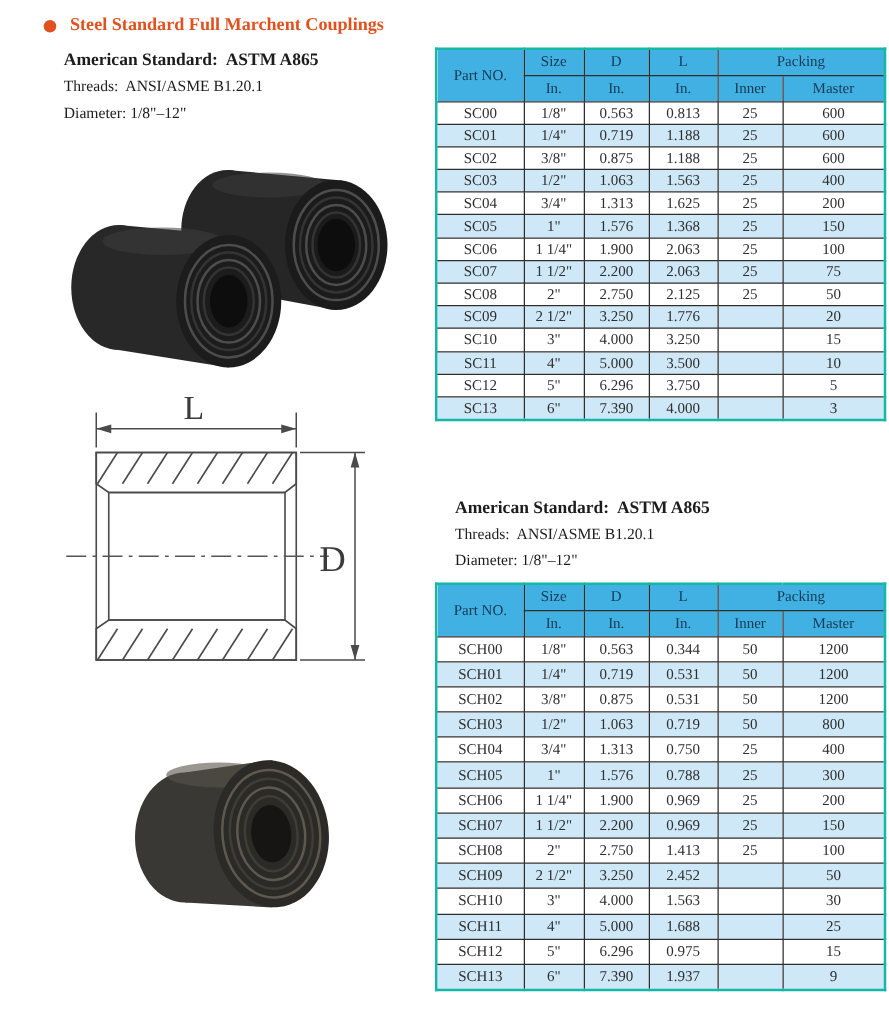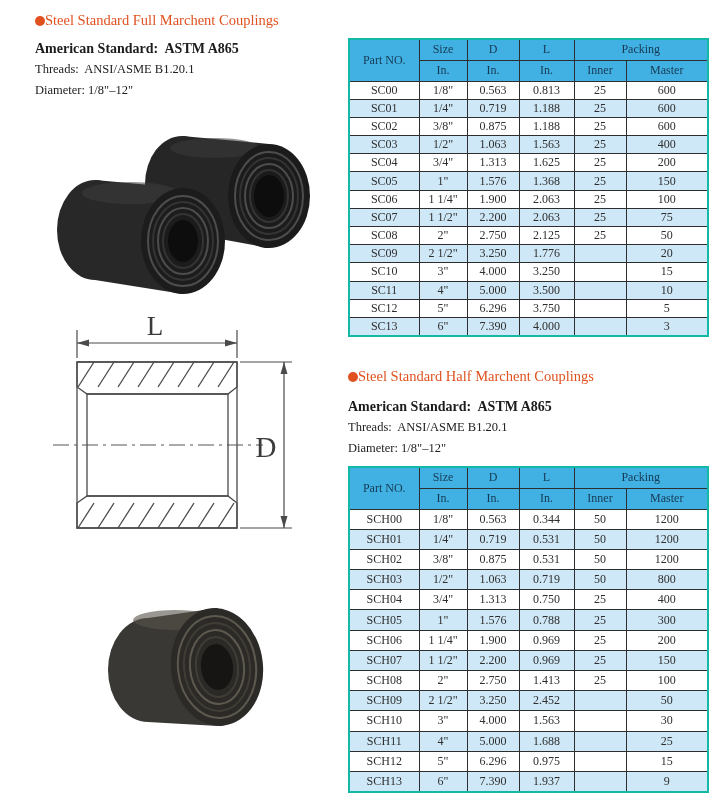--- a/index.html
+++ b/index.html
@@ -2,24 +2,24 @@
 <html><head>
 <meta charset="utf-8">
 <style>
   * { margin:0; padding:0; box-sizing:border-box; }
   html,body { width:711px; height:807px; background:#ffffff; overflow:hidden;
               font-family:"Liberation Serif", serif; }
   .page { position:relative; width:711px; height:807px; background:#fff; }
 
   
   .sec-head { position:absolute; }
-  .sec-title { display:flex; align-items:center; gap:0;
-               font-size:14.5px; font-weight:normal; color:#e0511f; }
+  .sec-title { display:flex; align-items:center; gap:11px;
+               font-size:14.5px; font-weight:bold; color:#e0511f; }
   .bullet { width:10px; height:10px; border-radius:50%; background:#e0511f; flex:0 0 auto; }
-  .spec-block { position:absolute; color:#1c1c1c; }
+  .spec-block { position:absolute; color:#1c1c1c;margin-left:16px; }
   .spec-bold { font-size:14px; font-weight:bold; white-space:pre; line-height:21px; }
   .spec-line { font-size:12.5px; white-space:pre; line-height:21px; }
 
   
   table.spec { position:absolute; left:348px; border-collapse:collapse; table-layout:fixed;
                width:359px; text-align:center; }
   table.spec th, table.spec td { border:1px solid #2e2e2e; font-weight:normal;
                font-size:12px; overflow:hidden; white-space:nowrap; }
   table.spec { border:2px solid #14b8a6; }
   table.spec thead th { background:#41b0e2; color:#173a54; height:21px; }
@@ -271,26 +271,20 @@
           <td>SC13</td>
           <td>6"</td>
           <td>7.390</td>
           <td>4.000</td>
           <td></td>
           <td>3</td>
         </tr>
       </tbody>
   </table>
 
-  <div class="sec-head" style="left:348px; top:368px;">
-    <div class="sec-title">
-      <span class="bullet"></span>
-      <span>Steel Standard Half Marchent Couplings</span>
-    </div>
-  </div>
   <div class="spec-block" style="left:348px; top:396px;">
     <div class="spec-bold">American Standard:  ASTM A865</div>
     <div class="spec-line">Threads:  ANSI/ASME B1.20.1</div>
     <div class="spec-line">Diameter: 1/8"–12"</div>
   </div>
 
   <table class="spec" id="table-half">
     <colgroup>
       <col style="width:70px">
         <col style="width:48px">

